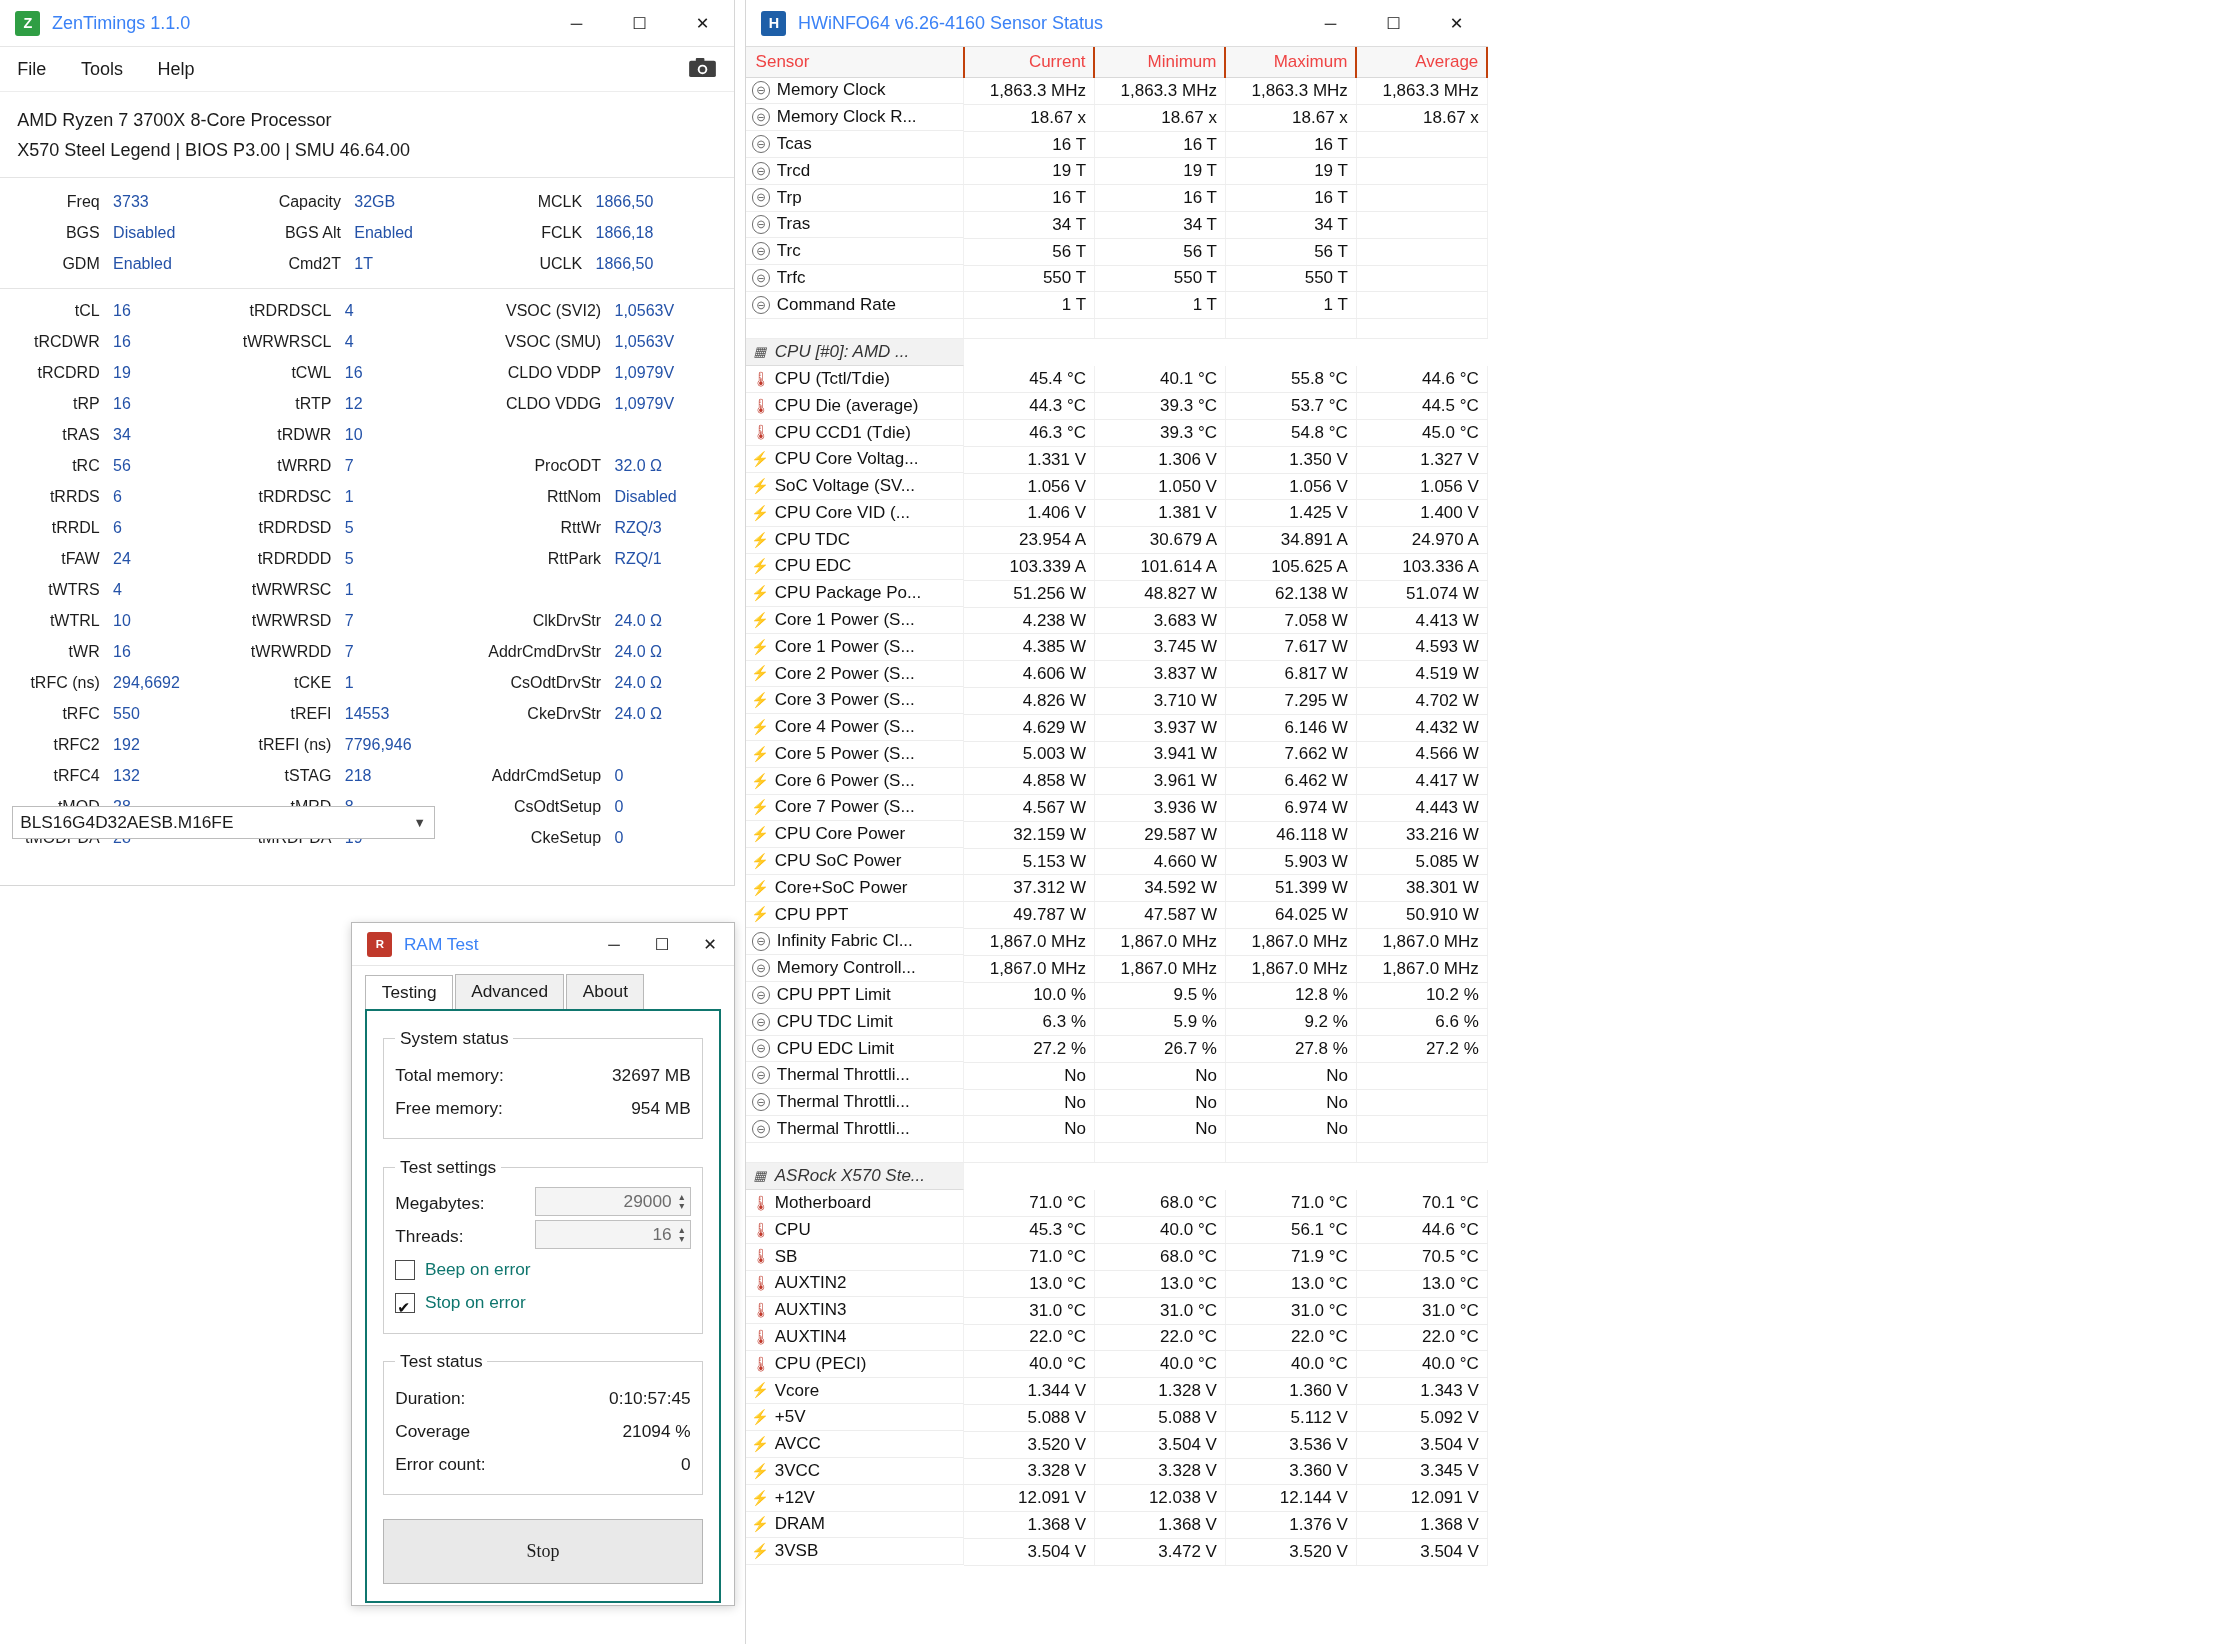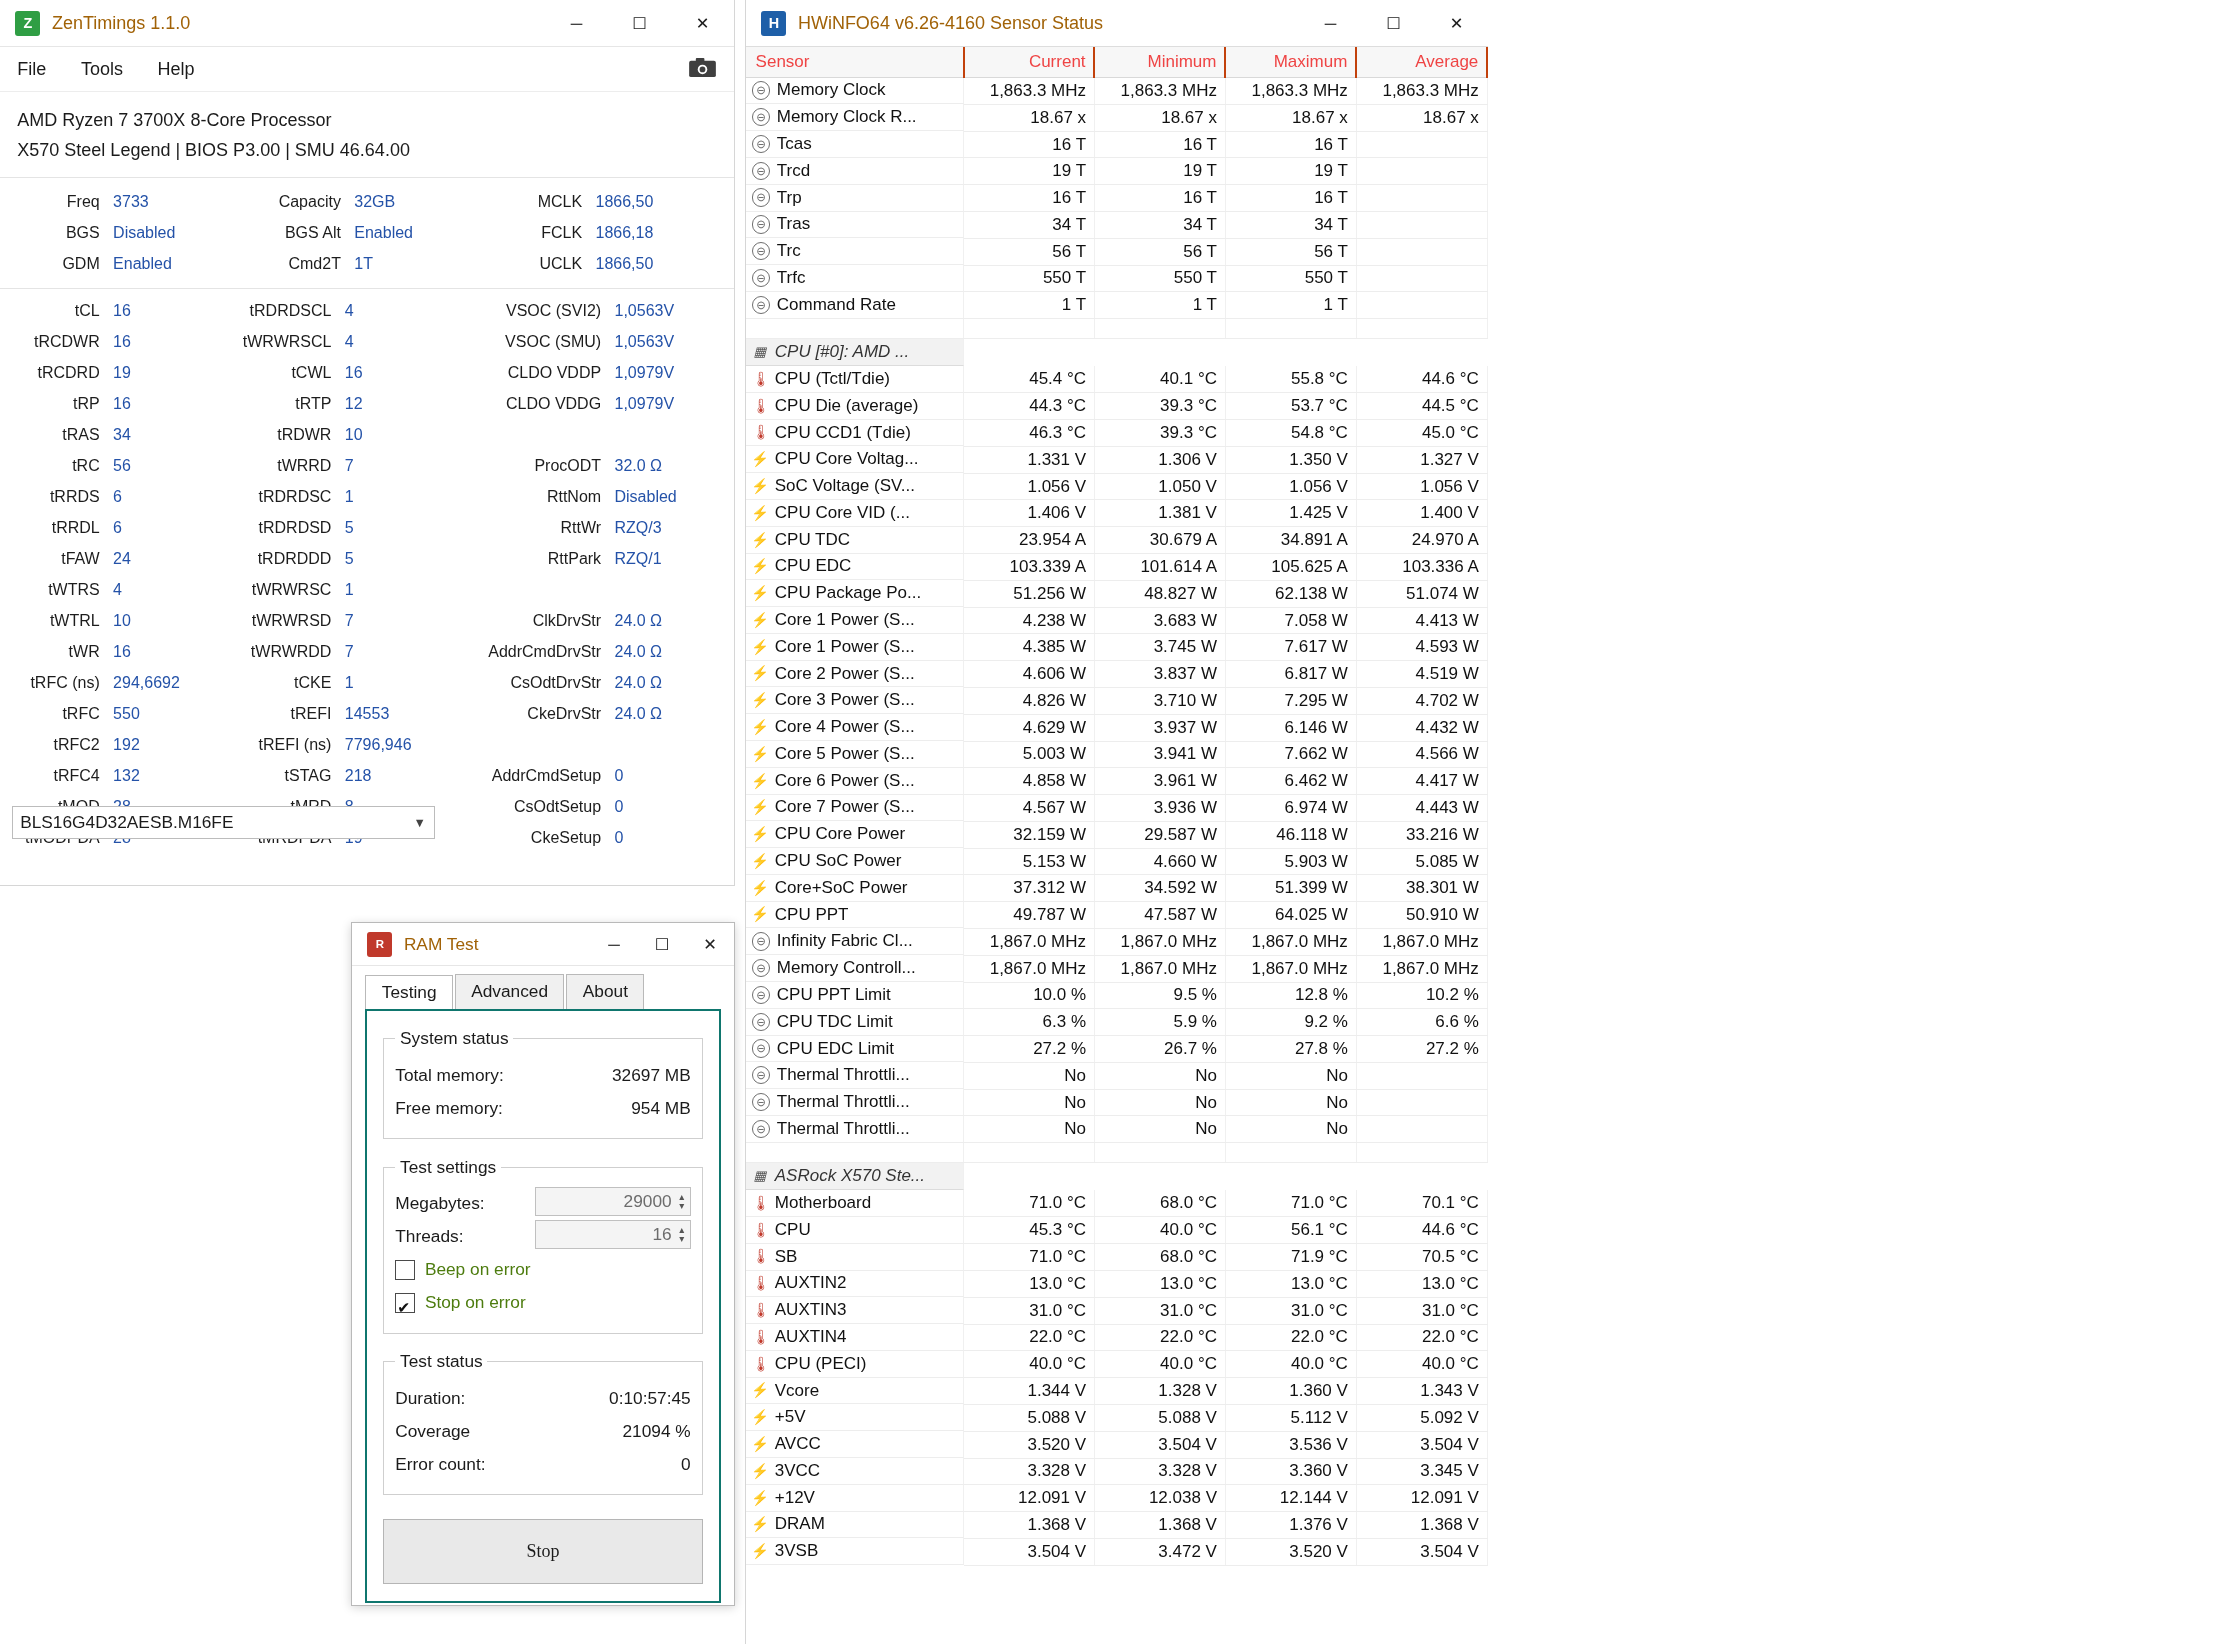--- a/index.html
+++ b/index.html
@@ -2,21 +2,21 @@
 <html><head>
 <meta charset="utf-8">
 <style>
   html,body{margin:0;padding:0;background:#ffffff;}
   body{width:2213px;height:1645px;position:relative;font-family:"Liberation Sans",sans-serif;overflow:hidden;}
 
   
   .window{position:absolute;background:#ffffff;box-sizing:border-box;}
   .titlebar{height:46px;display:flex;align-items:center;background:#ffffff;border-bottom:1px solid #e6e6e6;}
   .title-ico{width:25px;height:25px;margin-left:15.4px;margin-right:11.5px;border-radius:2.9px;display:flex;align-items:center;justify-content:center;font-size:14.4px;color:#fff;font-weight:bold;}
-  .title-txt{font-size:18px;color:#a16207;}
+  .title-txt{font-size:18px;color:#3b82f6;}
   .winbtns{margin-left:auto;display:flex;height:100%;}
   .winbtn{width:63px;height:100%;display:flex;align-items:center;justify-content:center;font-size:16.3px;color:#222;}
 
   
   #zt{left:0;top:0;width:735px;height:886px;border:1px solid #d6d6d6;border-left:none;border-top:none;}
   #zt .menubar{height:44px;display:flex;align-items:center;border-bottom:1px solid #ededed;}
   .menuitem{font-size:18px;color:#1b1b1b;padding:0 17.3px;}
   #zt .cam{margin-left:auto;margin-right:17.3px;}
   .zt-head{padding:13.4px 17.3px 5.8px 17.3px;}
   .zt-head div{font-size:18px;color:#1b1b1b;line-height:30px;}
@@ -53,21 +53,21 @@
   .tabs{display:flex;margin:7.7px 0 0 13.4px;}
   .tab{border:1px solid #b9b9b9;border-bottom:none;background:#f0f0f0;padding:6.7px 15.4px;font-size:17.3px;color:#1b1b1b;margin-right:1.9px;}
   .tab.active{background:#fff;position:relative;top:1px;}
   .tabbody{border:2px solid #0f766e;margin:0 13.4px 13.4px 13.4px;height:calc(100% - 88px);position:relative;background:#fff;box-sizing:border-box;}
   fieldset{border:1px solid #cfcfcf;margin:17.3px 15.4px 0 15.4px;padding:9.6px 11.5px 13.4px 11.5px;}
   legend{font-size:17.3px;color:#1b1b1b;padding:0 4.8px;}
   .frow{display:flex;justify-content:space-between;font-size:17.3px;color:#1b1b1b;line-height:33px;}
   .fval{color:#1b1b1b;}
   .spin{width:156px;height:29px;border:1px solid #c0c0c0;background:#f4f4f4;display:flex;align-items:center;justify-content:flex-end;padding-right:3.8px;font-size:17.3px;color:#6c6c6c;box-sizing:border-box;}
   .spin .arrows{margin-left:5.8px;display:flex;flex-direction:column;font-size:8.6px;line-height:8.6px;color:#555;}
-  .chk{display:flex;align-items:center;gap:9.6px;font-size:17.3px;line-height:33px;color:#4d7c0f;}
+  .chk{display:flex;align-items:center;gap:9.6px;font-size:17.3px;line-height:33px;color:#0f766e;}
   .box{width:18px;height:18px;border:1.4px solid #4a4a4a;background:#fff;display:inline-block;position:relative;}
   .box.on:after{content:"\2714";position:absolute;left:1px;top:-2.9px;font-size:15.4px;color:#111;}
   .stopbtn{position:absolute;left:15.4px;right:15.4px;bottom:17.3px;height:63px;background:#e9e9e9;border:1px solid #b5b5b5;display:flex;align-items:center;justify-content:center;font-size:18px;color:#1b1b1b;font-family:Liberation Serif, serif;}
 </style>
 </head>
 <body>
 
 <div class="window" id="zt">
   <div class="titlebar">
     <div class="title-ico" style="background:#2f9e44">Z</div>

